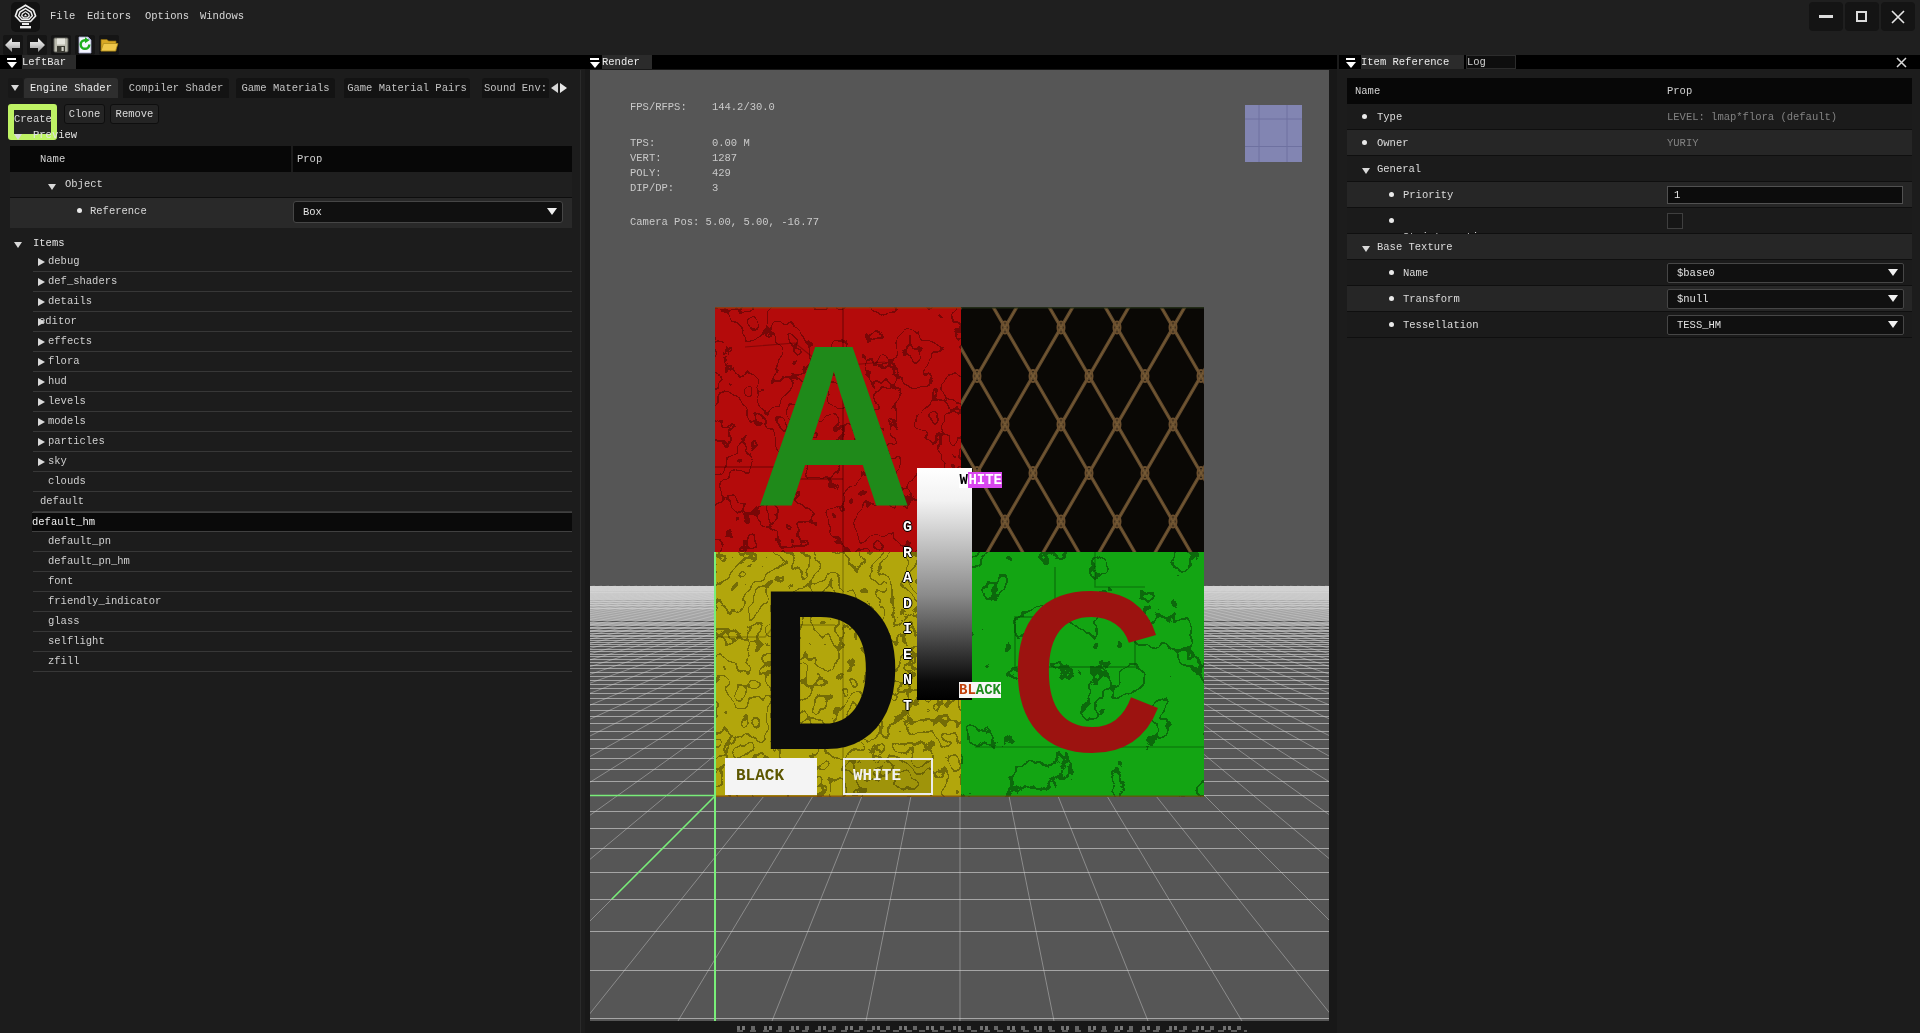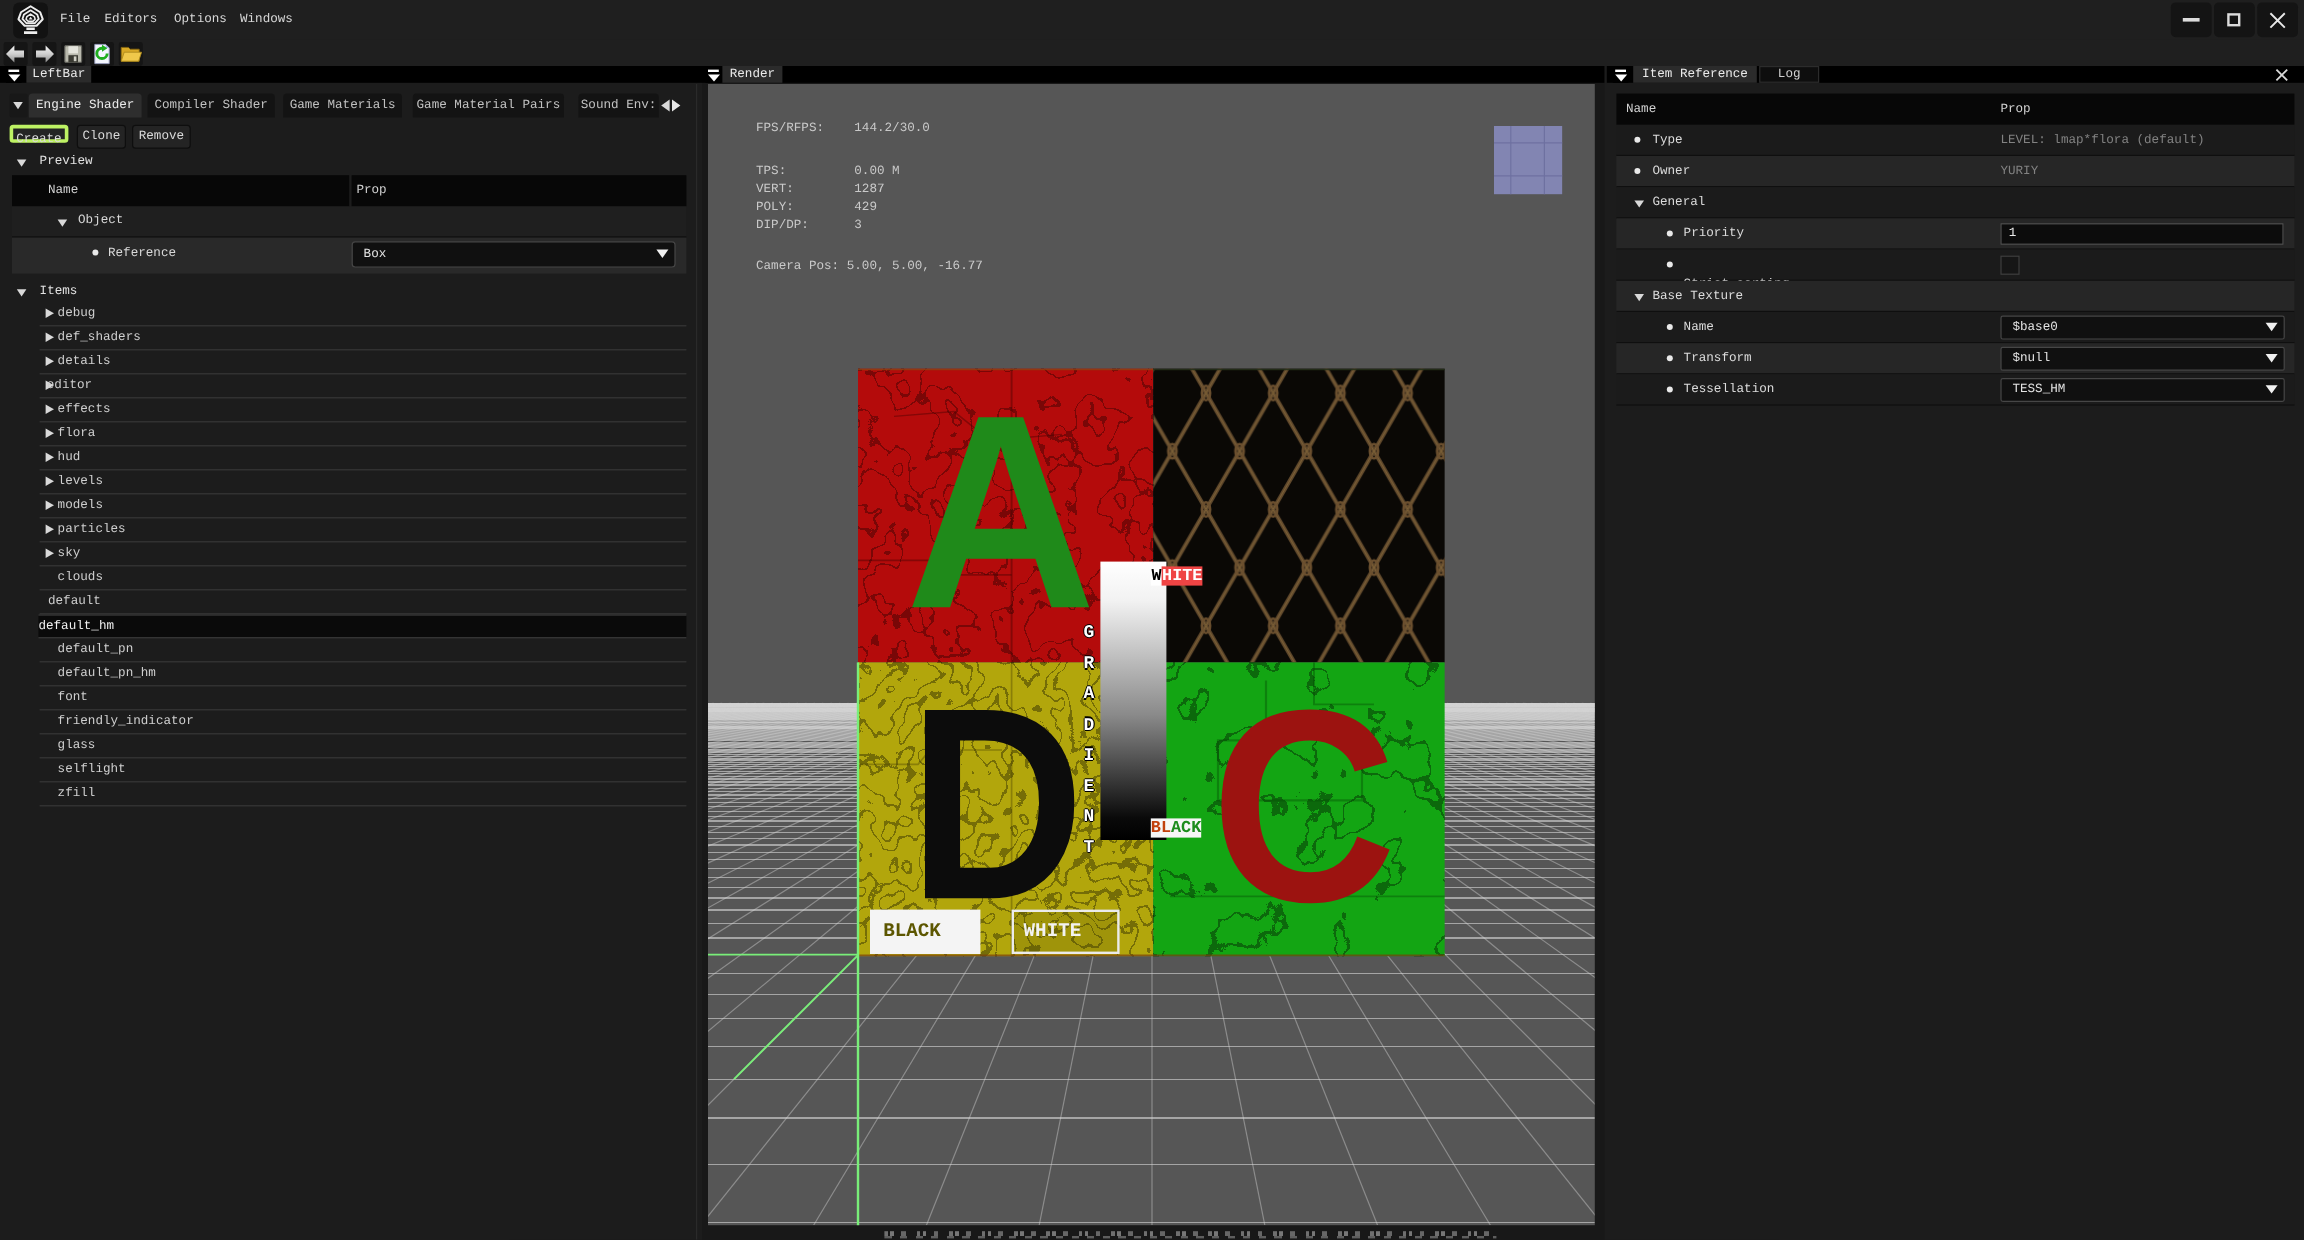--- a/index.html
+++ b/index.html
@@ -1,19 +1,19 @@
 <!DOCTYPE html>
 <html><head><meta charset="utf-8"><title>e</title><style>
 *{margin:0;padding:0;box-sizing:border-box}
 html,body{width:1920px;height:1033px;overflow:hidden;background:#1f1f1f;
  font-family:"Liberation Mono",monospace;font-size:10.5px;color:#cfcfcf}
 .abs{position:absolute}
 .tbar{position:absolute;height:14px;background:#000;}
 .ttab{position:absolute;top:0;height:14px;background:#2b2b2b;color:#eaeaea;
- text-align:center;line-height:14px}
+ text-align:left;line-height:14px}
 .dicon{position:absolute;width:13px;height:14px;background:#000}
 .dicon i{position:absolute;left:2px;top:3px;width:9px;height:2px;background:#fff}
 .dicon b{position:absolute;left:1.5px;top:6.5px;width:0;height:0;
  border-left:5px solid transparent;border-right:5px solid transparent;border-top:6px solid #fff}
 .tri-r{display:inline-block;width:0;height:0;border-top:4px solid transparent;
  border-bottom:4px solid transparent;border-left:6px solid #d9d9d9}
 .tri-d{display:inline-block;width:0;height:0;border-left:4.5px solid transparent;
  border-right:4.5px solid transparent;border-top:6px solid #d9d9d9}
 .bullet{position:absolute;width:5px;height:5px;border-radius:50%;background:#e9e9e9}
 .combo{position:absolute;background:#101010;border:1px solid #464646;border-radius:3px;
@@ -88,21 +88,21 @@
 <div class="ttab" style="left:22px;width:54px;top:55px">LeftBar</div>
 <div class="abs" style="left:8px;top:78px;width:15px;height:20px;background:#181818;border-radius:2px">
 <div class="tri-d" style="position:absolute;left:3px;top:7px"></div>
   </div>
 <div class="abs" style="left:24px;top:78px;width:94px;height:20px;background:#2e2e2e;color:#ececec;border-radius:3px 3px 0 0;text-align:center;line-height:20px;overflow:hidden">Engine Shader</div>
 <div class="abs" style="left:123px;top:78px;width:106px;height:20px;background:#131313;color:#c2c2c2;border-radius:3px 3px 0 0;text-align:center;line-height:20px;overflow:hidden">Compiler Shader</div>
 <div class="abs" style="left:236px;top:78px;width:99px;height:20px;background:#131313;color:#c2c2c2;border-radius:3px 3px 0 0;text-align:center;line-height:20px;overflow:hidden">Game Materials</div>
 <div class="abs" style="left:344px;top:78px;width:126px;height:20px;background:#131313;color:#c2c2c2;border-radius:3px 3px 0 0;text-align:center;line-height:20px;overflow:hidden">Game Material Pairs</div>
 <div class="abs" style="left:482px;top:78px;width:67px;height:20px;background:#131313;color:#c2c2c2;border-radius:3px 3px 0 0;text-align:center;line-height:20px;overflow:hidden">Sound Env:</div>
 <div class="abs" style="left:551px;top:83px"><span style="display:inline-block;width:0;height:0;border-top:5px solid transparent;border-bottom:5px solid transparent;border-right:7px solid #d8d8d8"></span><span style="display:inline-block;width:0;height:0;border-top:5px solid transparent;border-bottom:5px solid transparent;border-left:7px solid #e8e8e8;margin-left:2px"></span></div>
-<div class="abs" style="left:8px;top:104px;width:49px;height:15px;background:#242424;border:3px solid #bef264;border-radius:3px;color:#dadada;text-align:center;line-height:18px">Create</div>
+<div class="abs" style="left:8px;top:104px;width:49px;height:36px;background:#242424;border:6px solid #bef264;border-radius:3px;color:#dadada;text-align:center;line-height:18px">Create</div>
 <div class="abs" style="left:64px;top:104px;width:41px;height:20px;background:#242424;border:1px solid #0e0e0e;border-radius:3px;color:#dadada;text-align:center;line-height:18px">Clone</div>
 <div class="abs" style="left:110px;top:104px;width:49px;height:20px;background:#242424;border:1px solid #0e0e0e;border-radius:3px;color:#dadada;text-align:center;line-height:18px">Remove</div>
 <div class="abs" style="left:14px;top:131px"><span class="tri-d"></span></div>
 <div class="abs" style="left:33px;top:129px;color:#e2e2e2">Preview</div>
 <div class="abs" style="left:10px;top:146px;width:281px;height:26px;background:#070707;color:#d2d2d2;line-height:26px"><span style="margin-left:30px">Name</span></div>
 <div class="abs" style="left:293px;top:146px;width:279px;height:26px;background:#070707;color:#d2d2d2;line-height:26px"><span style="margin-left:4px">Prop</span></div>
 <div class="abs" style="left:10px;top:172px;width:562px;height:26px;background:#1f1f1f;border-bottom:1px solid #0d0d0d"></div>
 <div class="abs" style="left:48px;top:181px"><span class="tri-d"></span></div>
 <div class="abs" style="left:65px;top:178px;color:#d8d8d8">Object</div>
 <div class="abs" style="left:10px;top:198px;width:562px;height:30px;background:#292929"></div>
@@ -463,21 +463,21 @@
     <text x="0" y="0" transform="translate(371.5,443.5) scale(0.94,1)" text-anchor="middle" font-family="Liberation Sans" font-weight="bold" font-size="228" fill="#9c1310">C</text>
     <rect x="202" y="161" width="55" height="232" fill="url(#gbar)"></rect>
     <path d="M0 0.8 L246 0.8" stroke="#8a4512" stroke-width="1.6" stroke-opacity="0.8"></path>
     <path d="M246 0.8 L489 0.8" stroke="#25301a" stroke-width="1.6" stroke-opacity="0.9"></path>
     <path d="M0 489.2 L489 489.2" stroke="#7a3c10" stroke-width="1.4" stroke-opacity="0.7"></path>
   </svg>
 <div class="abs" style="left:899px;top:515px;width:17px;font-size:15px;font-weight:bold;
 line-height:25.5px;text-align:center;color:#ffffff;text-shadow:1px 0 0 #000,-1px 0 0 #000,0 1px 0 #000,0 -1px 0 #000">
 G<br>R<br>A<br>D<br>I<br>E<br>N<br>T</div>
 <div class="abs" style="left:959px;top:472px;height:16px;font-size:14px;font-weight:bold;line-height:16px">
-<span style="background:#fff;color:#000;padding:0 0.5px">W</span><span style="background:#ef4444;color:#fff">HITE</span></div>
+<span style="background:#fff;color:#000;padding:0 0.5px">W</span><span style="background:#d946ef;color:#fff">HITE</span></div>
 <div class="abs" style="left:959px;top:682px;height:16px;font-size:14px;font-weight:bold;line-height:16px;background:#f6f6f6">
 <span style="color:#c2410c">BL</span><span style="color:#1d8c1d">ACK</span></div>
 <div class="abs" style="left:725px;top:758px;width:92px;height:37px;background:#f4f4f4;
 color:#5c5600;font-size:16px;font-weight:bold;line-height:37px"><span style="margin-left:11px">BLACK</span></div>
 <div class="abs" style="left:843px;top:758px;width:90px;height:37px;border:2.5px solid #ebebeb;
 background:rgba(70,65,8,0.18);color:#f2f2f2;font-size:16px;font-weight:bold;line-height:32px"><span style="margin-left:8px">WHITE</span></div>
 <div class="abs" style="left:714.3px;top:552px;width:1.6px;height:469px;background:#79ee79"></div>
 <div class="abs" style="left:630px;top:101px;color:#c9c9c9;white-space:pre">FPS/RFPS:    144.2/30.0</div>
 <div class="abs" style="left:630px;top:136px;color:#c9c9c9;white-space:pre;line-height:15px">TPS:         0.00 M
 VERT:        1287

